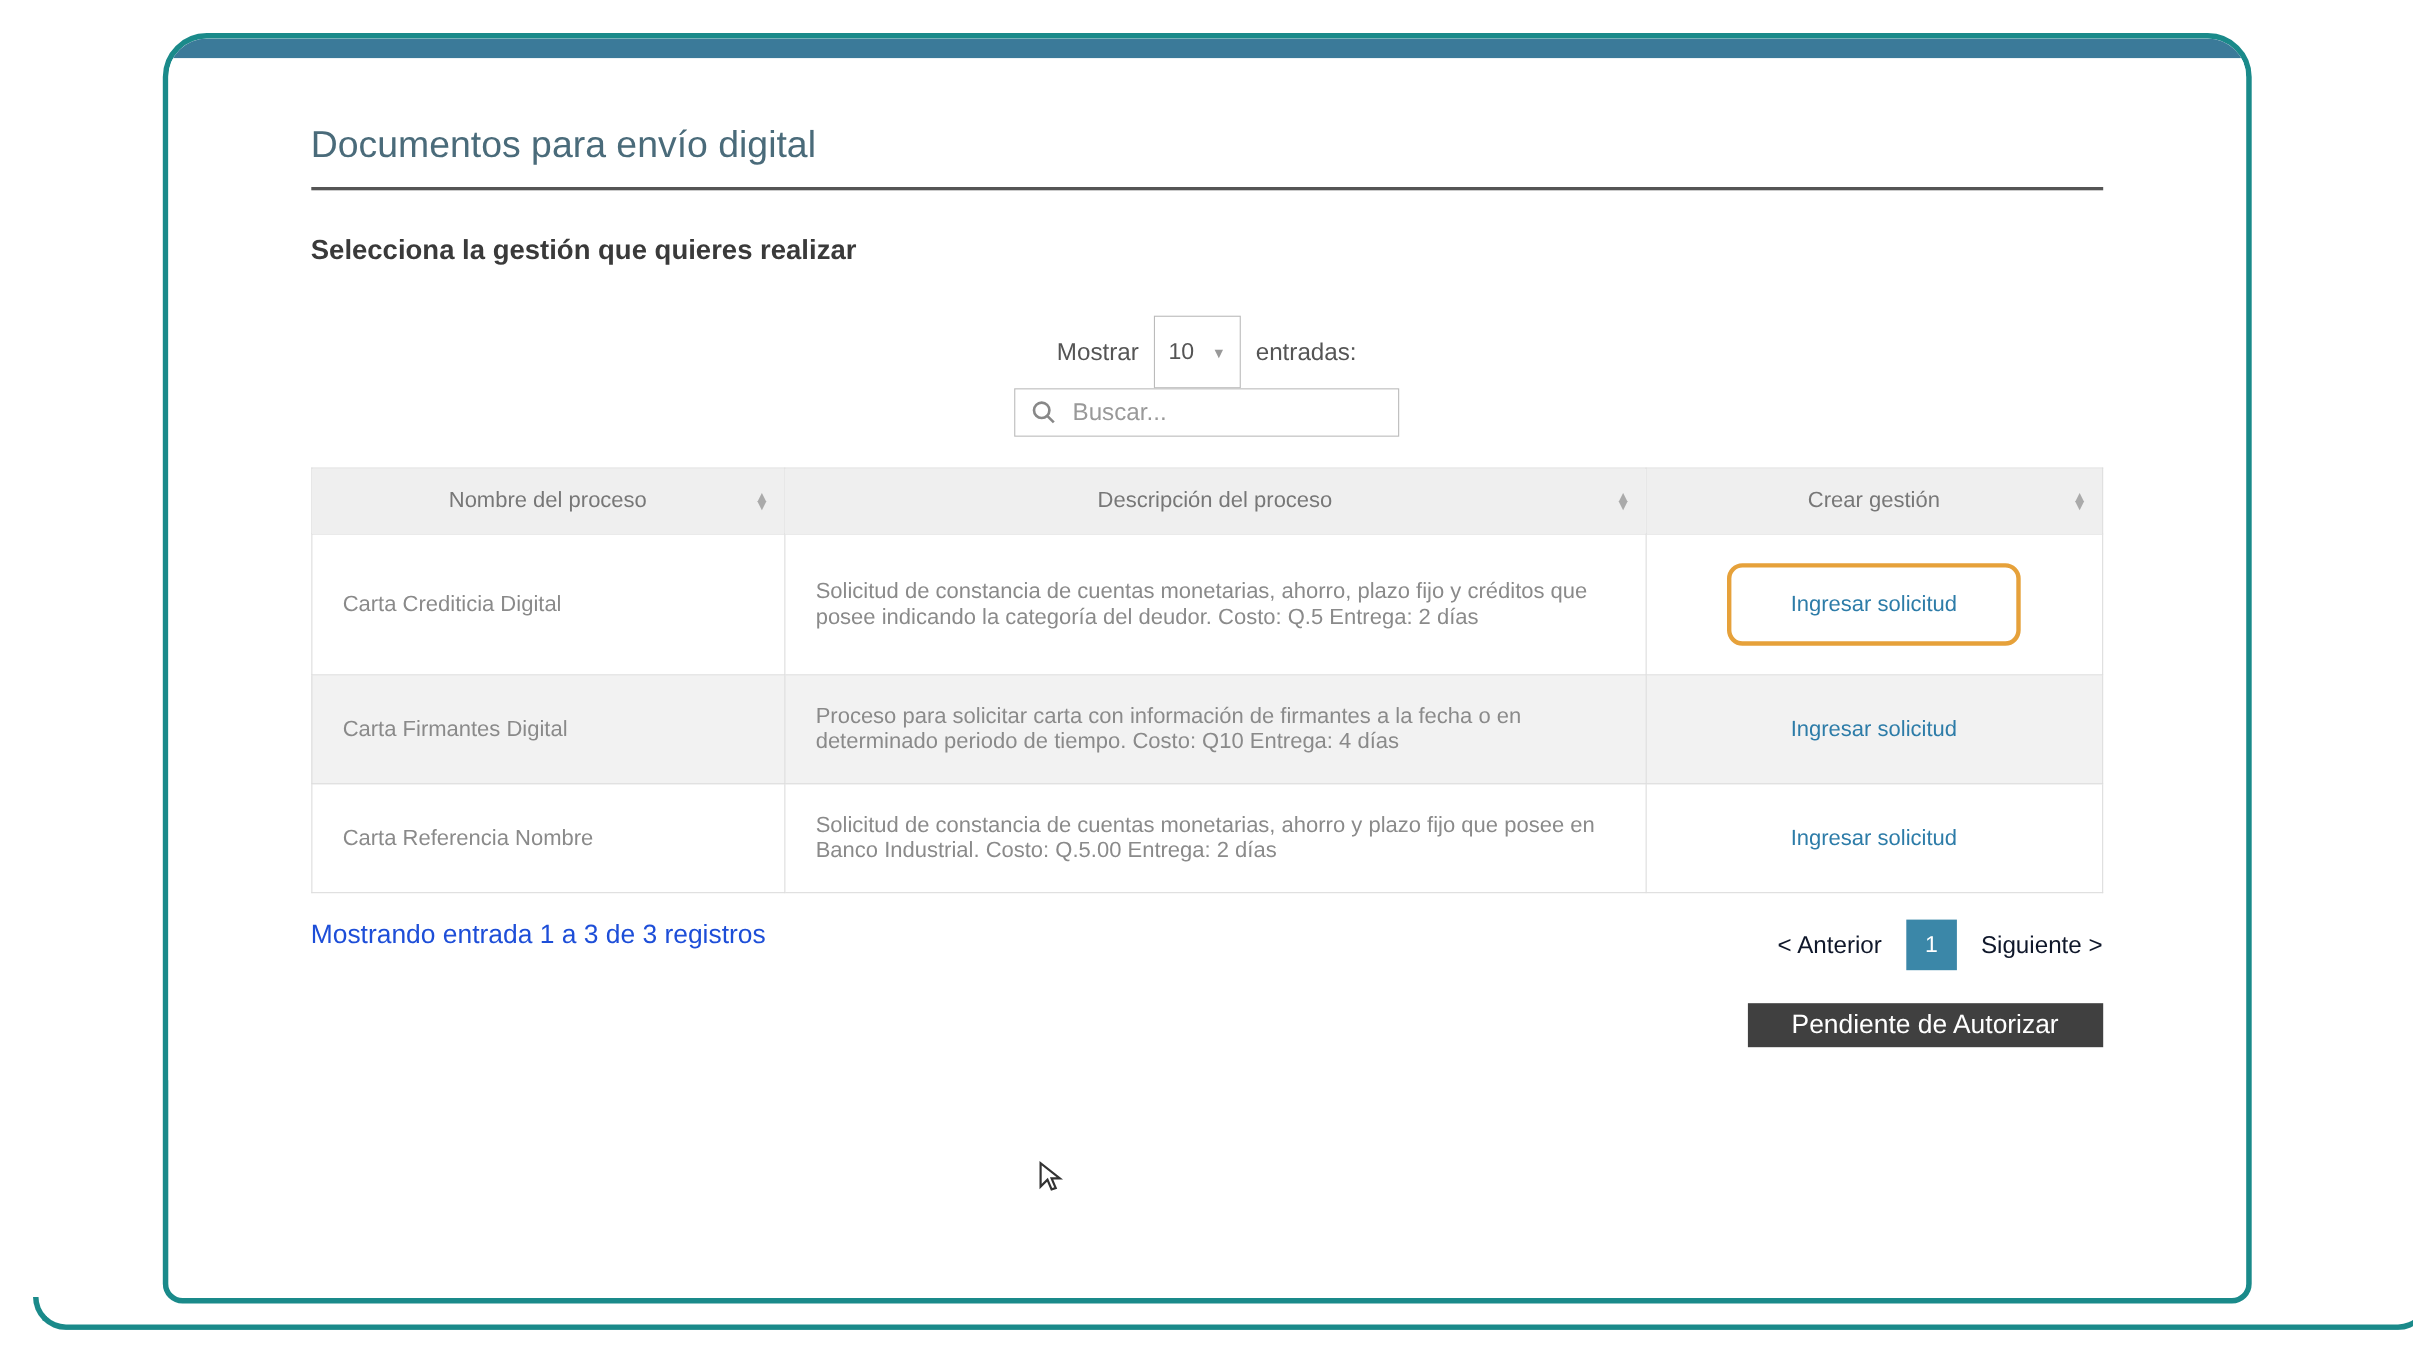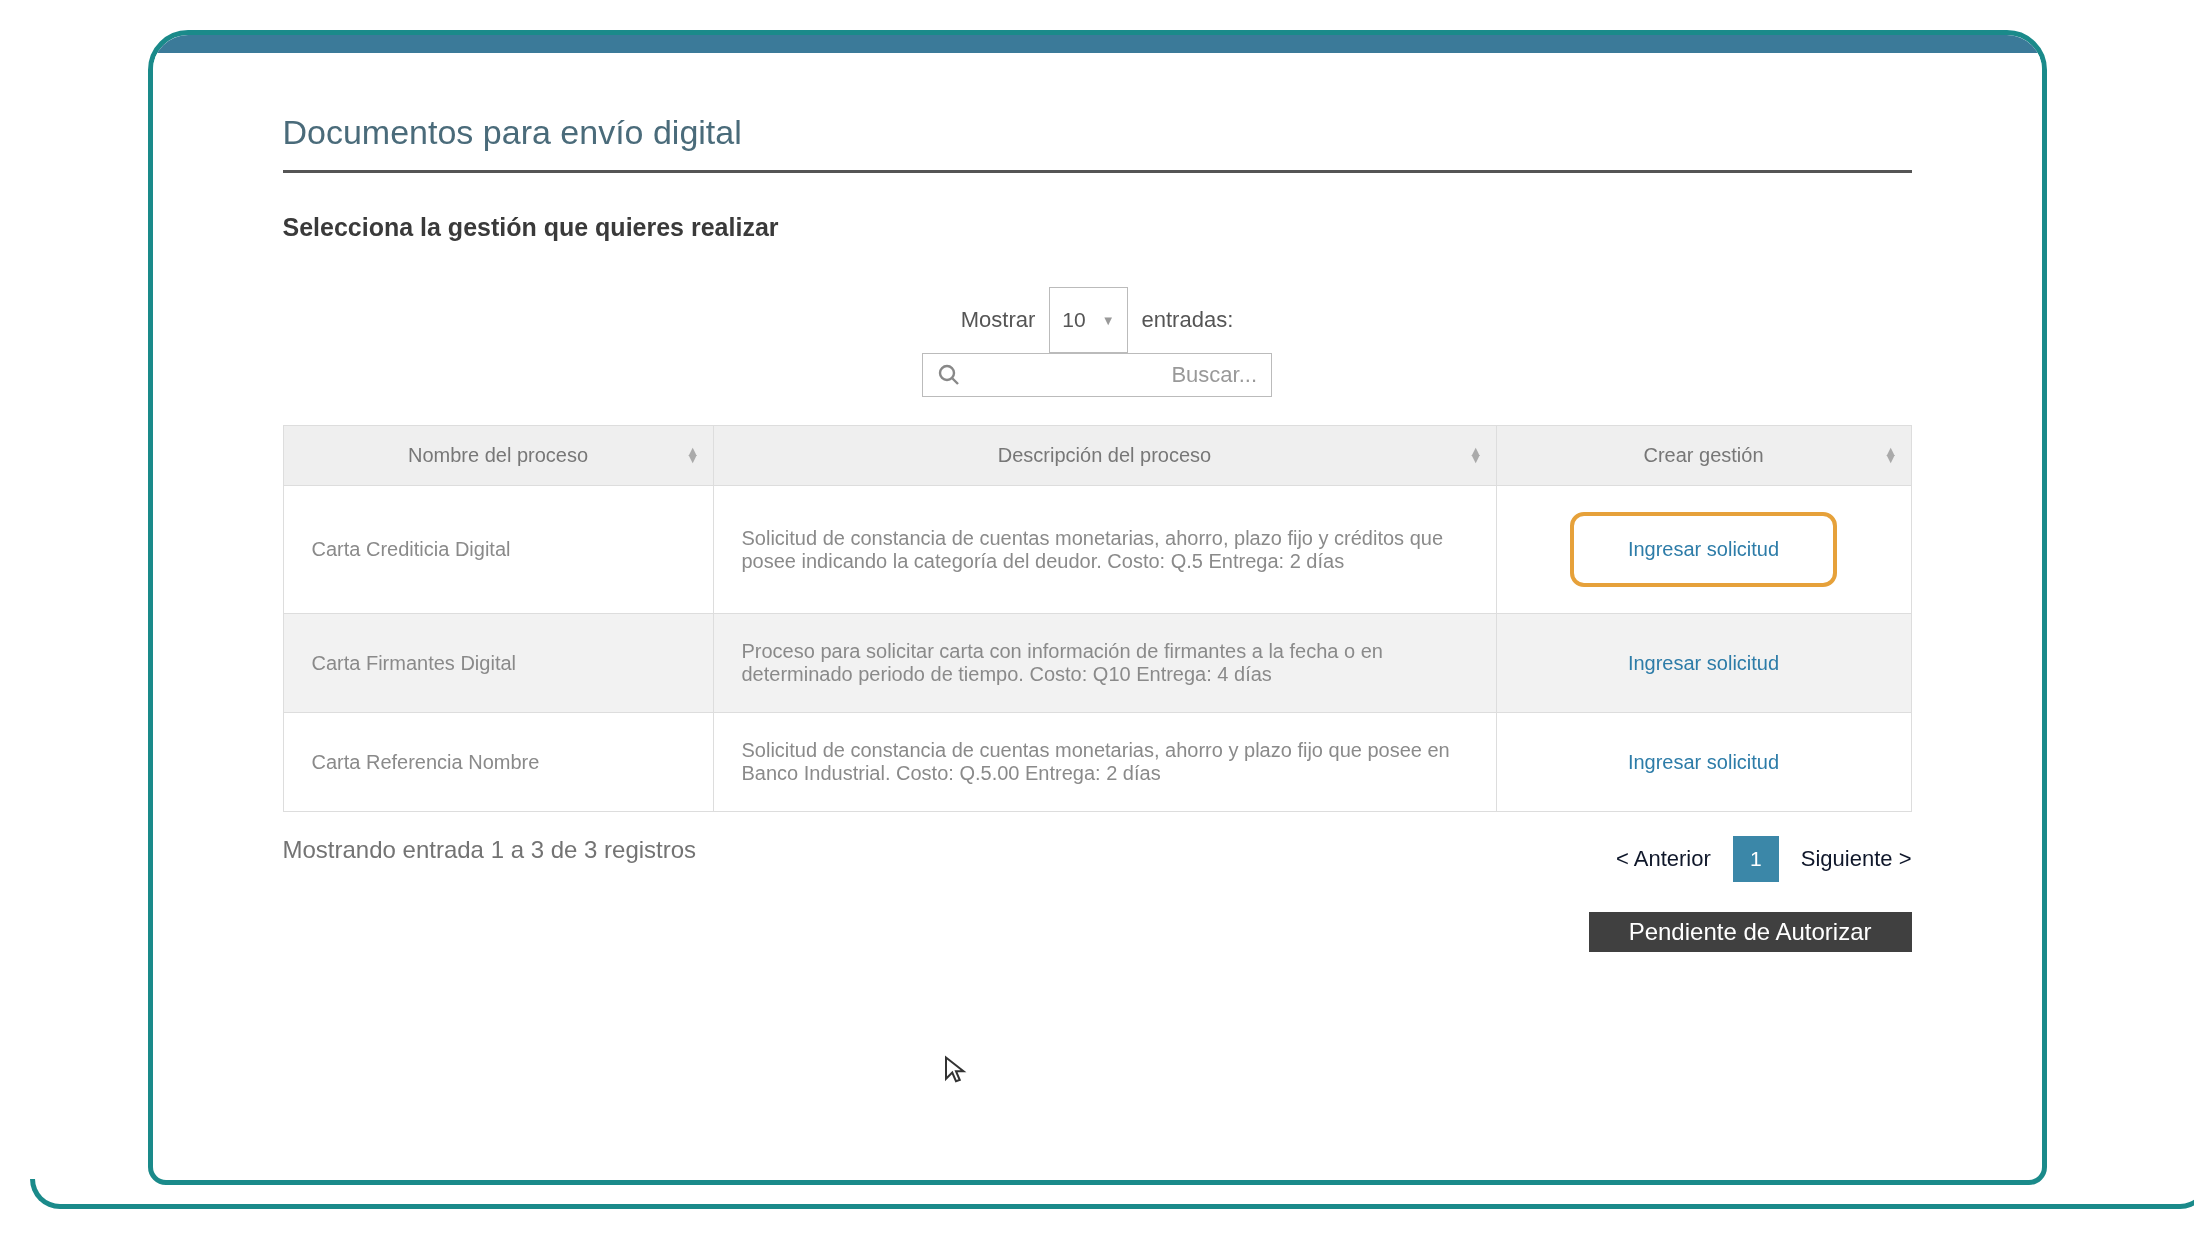--- a/index.html
+++ b/index.html
@@ -92,21 +92,20 @@
     background: #fff;
   }
   .search-icon svg { width: 24px; height: 24px; display:block; }
   .search-input {
     border: none;
     outline: none;
     font-size: 22px;
     color: #ec4899;
     width: 100%;
     background: transparent;
-    text-align: right;
   }
   .search-input::placeholder { color: #999; }
   table.data-table {
     width: 100%;
     border-collapse: collapse;
     border: 1.5px solid #ddd;
   }
   table.data-table thead th {
     background: #efefef;
     font-weight: 400;
@@ -152,21 +151,21 @@
     padding: 22px 54px;
   }
   .table-footer {
     display: flex;
     justify-content: space-between;
     align-items: flex-start;
     margin-top: 24px;
   }
   .info-text {
     font-size: 24px;
-    color: #737373;
+    color: #1d4ed8;
   }
   .pagination-wrap {
     display: flex;
     flex-direction: column;
     align-items: flex-end;
     gap: 30px;
   }
   .pagination {
     display: flex;
     align-items: center;

